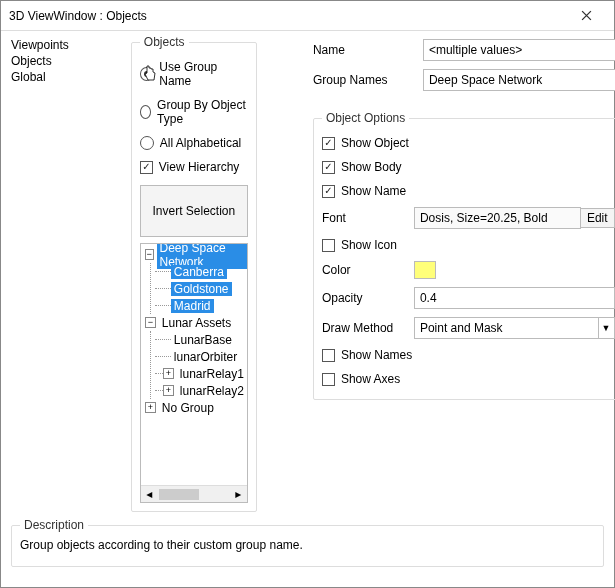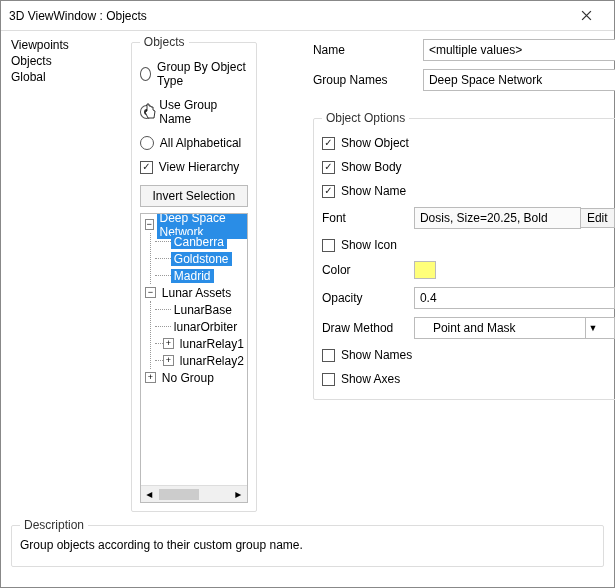--- a/index.html
+++ b/index.html
@@ -17,38 +17,38 @@
   .mid-col { width: 155px; padding: 4px 6px 6px 6px; display:flex; flex-direction:column;}
   .right-col { flex: 1; padding: 4px 10px 6px 4px; }
   fieldset { border: 1px solid #ddd; border-radius: 2px; margin: 0; padding: 6px 8px 8px 8px; }
   legend { padding: 0 4px; color: #333; }
   .radio-row, .check-row { display: flex; align-items: center; padding: 5px 0; }
   .radio { width: 14px; height: 14px; border: 1px solid #555; border-radius: 50%; margin-right: 6px; display:flex; align-items:center; justify-content:center; cursor:pointer;}
   .radio.checked::after { content:""; width:6px; height:6px; background:#333; border-radius:50%; }
   .checkbox { width: 13px; height: 13px; border: 1px solid #555; margin-right: 6px; display:flex; align-items:center; justify-content:center; cursor:pointer; background:#fff;}
   .checkbox.checked::after { content:"✓"; font-size:10px; line-height:10px; color:#222; }
   .hand-cursor { position:absolute; margin-left:2px; }
-  .btn { display:block; width:100%; text-align:center; padding:3px 0; border:1px solid #bbb; background:#f4f4f4; cursor:pointer; }
+  .btn { display:block; width:100%; text-align:center; padding:18px 0; border:1px solid #bbb; background:#f4f4f4; cursor:pointer; }
   .tree-wrap { border:1px solid #bbb; margin-top:6px; flex:1; display:flex; flex-direction:column; min-height:0;}
   .tree { flex:1; overflow:hidden; background:#fff; padding:2px 0;}
   .tree-node { display:flex; align-items:center; height:17px; padding-left:4px;}
   .tree-expand { width:11px; height:11px; border:1px solid #888; display:flex; align-items:center; justify-content:center; font-size:9px; line-height:9px; margin-right:3px; background:#fff; cursor:pointer;}
   .tree-vert { border-left:1px dotted #999; margin-left:9px; }
   .tree-label { padding:0 3px; cursor:pointer;}
   .tree-label.sel { background:#2a8de6; color:#fff; }
   .dotted-h { display:inline-block; border-bottom:1px dotted #999; height:1px; vertical-align:middle;}
   .hscroll { height:17px; border-top:1px solid #ddd; background:#f0f0f0; display:flex; align-items:center;}
   .hscroll-arrow { width:17px; height:100%; display:flex; align-items:center; justify-content:center; cursor:pointer;}
   .hscroll-thumb { width:40px; height:11px; background:#ccc; margin-left:1px;}
   .form-row { display:flex; align-items:center; padding:4px 0; }
   .form-label { width:110px; }
   .text-input { flex:1; border:1px solid #bbb; padding:8px 5px; height:22px; background:#fff;}
   .readonly { background:#fafafa; }
   .color-swatch { width:22px; height:18px; border:1px solid #bbb; background:#ffff7a; cursor:pointer;}
-  .select { flex:1; border:1px solid #bbb; height:22px; display:flex; align-items:center; padding:0 18px; background:#fff; cursor:pointer;}
+  .select { flex:1; border:1px solid #bbb; height:22px; display:flex; align-items:center; padding:0 5px; background:#fff; cursor:pointer;}
   .select-arrow { width:16px; text-align:center; border-left:1px solid #bbb; margin-right:-5px; height:100%; display:flex; align-items:center; justify-content:center; font-size:9px;}
   .unit { margin-left:6px;}
   .edit-btn { border:1px solid #bbb; padding:2px 6px; margin-left:-1px; background:#f4f4f4; cursor:pointer;}
   .desc-wrap { padding: 0 10px 20px 10px;}
   .desc-fieldset { padding: 6px 8px 14px 8px;}
 </style>
 </head>
 <body>
 
 <div class="window">
@@ -68,32 +68,32 @@
         <div class="left-nav-item">Objects</div>
         <div class="left-nav-item">Global</div>
       </div>
 
       <div class="divider"></div>
 
       <div class="mid-col">
         <fieldset style="flex:1; display:flex; flex-direction:column; min-height:0;">
           <legend>Objects</legend>
 
-          <div class="radio-row">
-            <span class="radio"></span>
-            <span>Group By Object Type</span>
-          </div>
           <div class="radio-row" style="position:relative;">
             <span class="radio checked"></span>
             <span>Use Group Name</span>
             <span class="hand-cursor">
               <svg width="16" height="18" viewBox="0 0 16 18">
                   <path d="M5 2v7l-2 1 3 6h6l1-7-2-1V5l-2 0V4l-2 0V2z" fill="#fff" stroke="#000" stroke-width="0.8"></path>
                 </svg>
             </span>
+          </div>
+          <div class="radio-row">
+            <span class="radio"></span>
+            <span>Group By Object Type</span>
           </div>
           <div class="radio-row">
             <span class="radio"></span>
             <span>All Alphabetical</span>
           </div>
           <div class="check-row">
             <span class="checkbox checked"></span>
             <span>View Hierarchy</span>
           </div>
           <div style="height:6px"></div>

